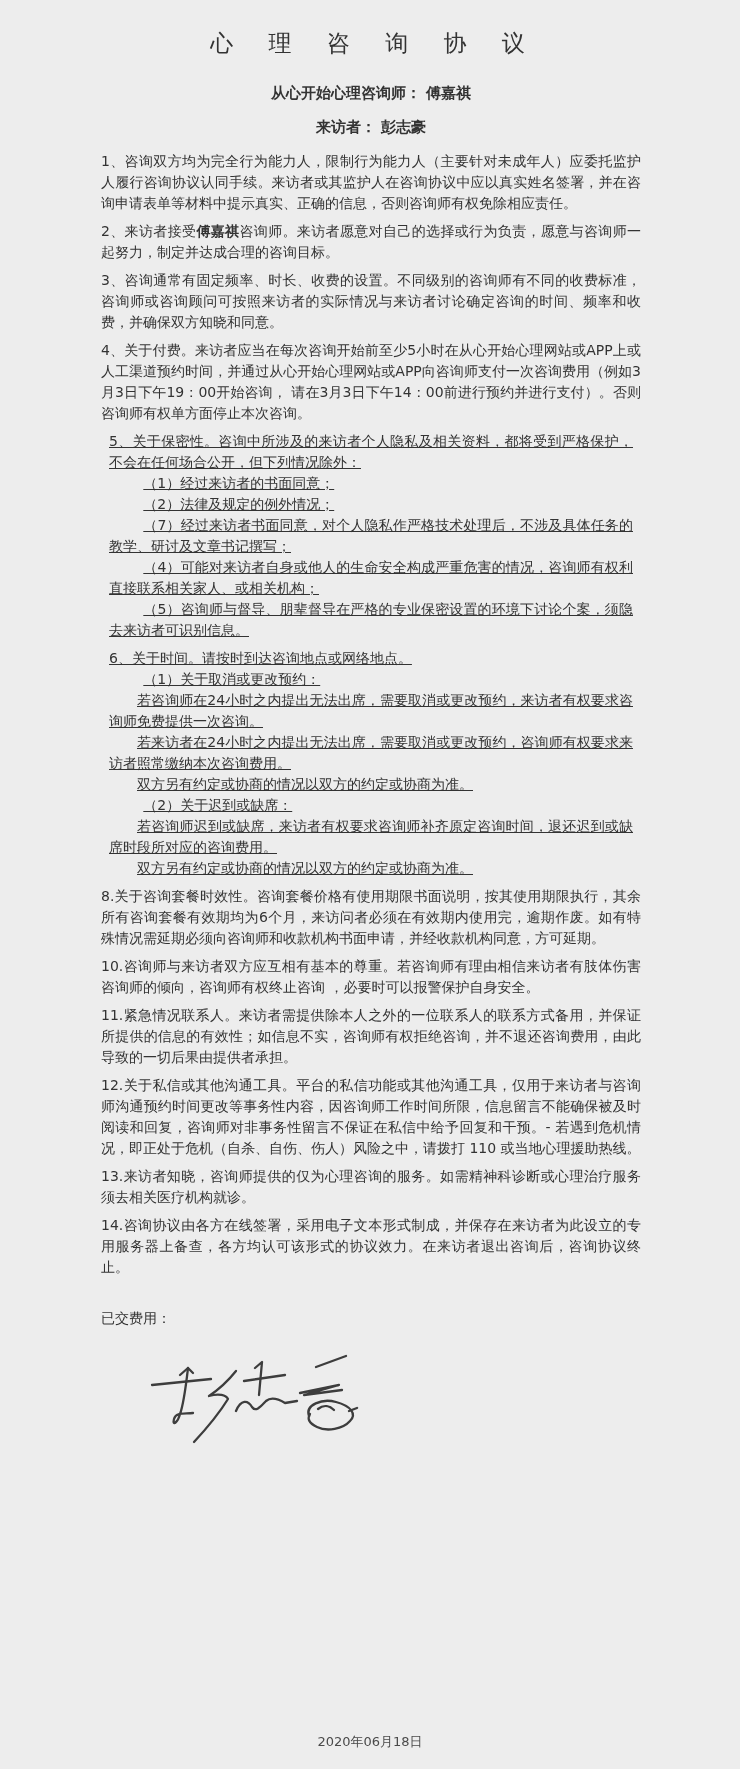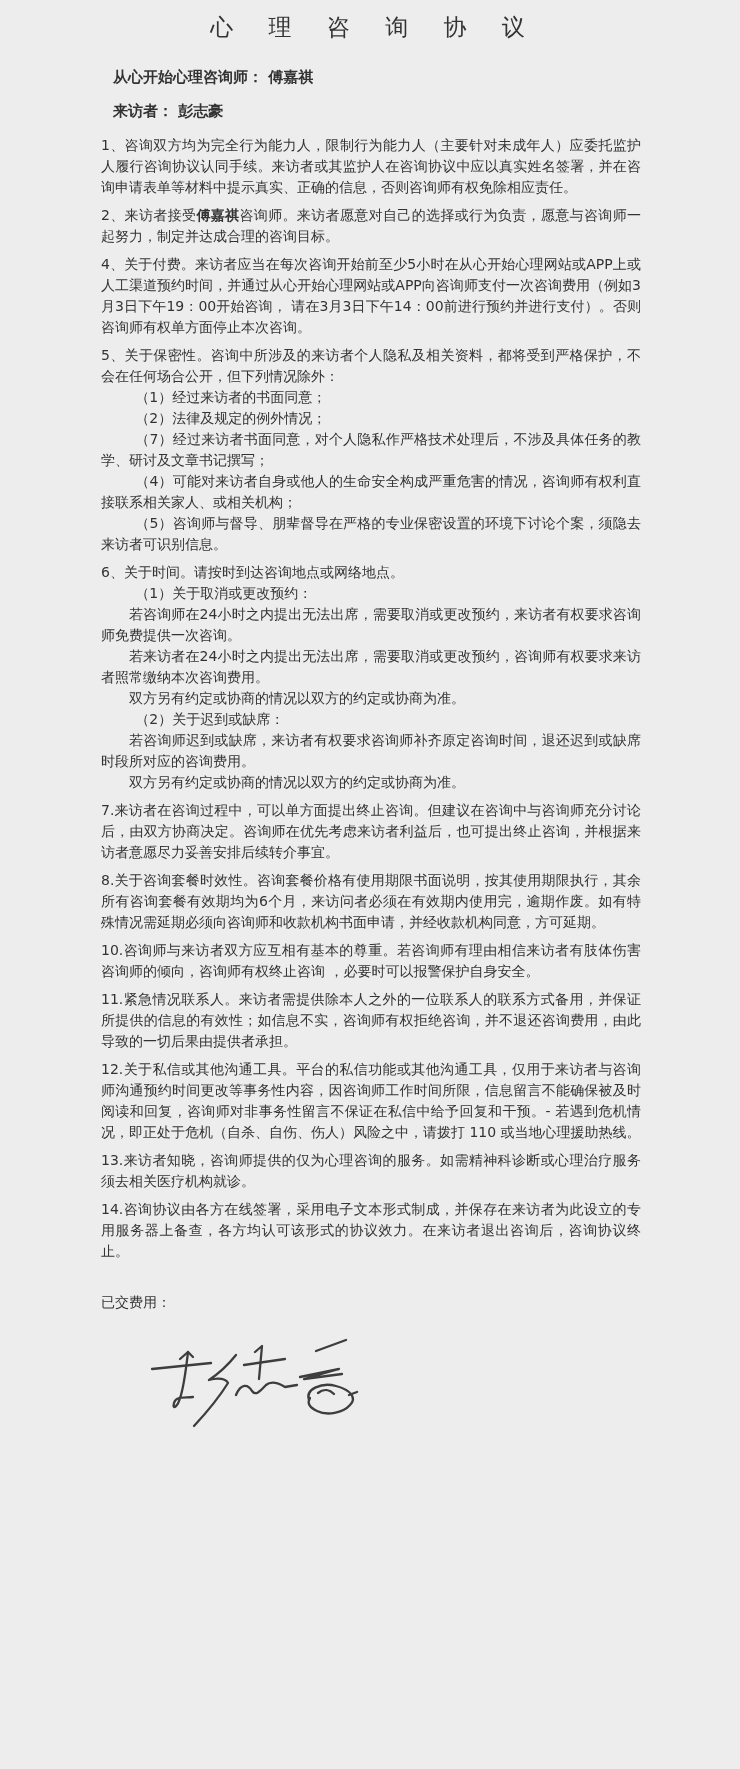--- a/index.html
+++ b/index.html
@@ -3,33 +3,33 @@
 <meta charset="utf-8">
 <style>
   html,body{margin:0;padding:0;}
   body{
     width:740px;height:1769px;
     background:var(--bg,#ededed);
     color:var(--fg,#333);
     font-family:"DejaVu Sans","Liberation Sans",sans-serif;
     position:relative;overflow:hidden;
   }
-  .page{padding:10px 99px 0 101px;}
+  .page{padding:26px 99px 0 101px;}
   .doc-title{
     text-align:center;
     font-size:23px;
     letter-spacing:14px;
     font-weight:400;
     margin:2px 0 24px 7px; 
     white-space:nowrap;
   }
-  .head-line{font-size:15px;font-weight:700;line-height:21px;margin:0 0 13px 12px;}
+  .head-line{font-size:15px;font-weight:700;line-height:21px;margin:0 0 13px 0;text-align:center;}
   .body-text{font-size:14px;line-height:21px;text-align:justify;}
   .para{margin:7px 0;}
-  .group{margin:7px 0;}
+  .group{margin:7px 8px;text-decoration:underline;}
   .group .ln{margin:0;}
   .sub{text-indent:2.45em;}
   .ind{text-indent:2em;}
   .bold{font-weight:700;}
   .sign-label{font-size:14px;line-height:21px;margin-top:30px;}
   .signature-row{margin:24px 0 0 47px;height:94px;}
   .signature-row svg{display:block;}
   .doc-date{
     position:absolute;left:0;right:0;bottom:18px;
     text-align:center;font-size:13px;color:var(--date,#4a4a4a);
@@ -50,20 +50,21 @@
     <span>来访者：</span>
     <span>彭志豪</span>
   </div>
 
   <div class="body-text">
 
     <div class="para">1、咨询双方均为完全行为能力人，限制行为能力人（主要针对未成年人）应委托监护人履行咨询协议认同手续。来访者或其监护人在咨询协议中应以真实姓名签署，并在咨询申请表单等材料中提示真实、正确的信息，否则咨询师有权免除相应责任。</div>
 
     <div class="para"><span>2、来访者接受</span><span class="bold">傅嘉祺</span><span>咨询师。来访者愿意对自己的选择或行为负责，愿意与咨询师一起努力，制定并达成合理的咨询目标。</span></div>
 
+    <div class="para">3、咨询通常有固定频率、时长、收费的设置。不同级别的咨询师有不同的收费标准，咨询师或咨询顾问可按照来访者的实际情况与来访者讨论确定咨询的时间、频率和收费，并确保双方知晓和同意。</div>
     <div class="para">4、关于付费。来访者应当在每次咨询开始前至少5小时在从心开始心理网站或APP上或人工渠道预约时间，并通过从心开始心理网站或APP向咨询师支付一次咨询费用（例如3月3日下午19：00开始咨询， 请在3月3日下午14：00前进行预约并进行支付）。否则咨询师有权单方面停止本次咨询。</div>
 
     <div class="group">
       <div class="ln">5、关于保密性。咨询中所涉及的来访者个人隐私及相关资料，都将受到严格保护，不会在任何场合公开，但下列情况除外：</div>
       <div class="ln sub">（1）经过来访者的书面同意；</div>
       <div class="ln sub">（2）法律及规定的例外情况；</div>
       <div class="ln sub">（7）经过来访者书面同意，对个人隐私作严格技术处理后，不涉及具体任务的教学、研讨及文章书记撰写；</div>
       <div class="ln sub">（4）可能对来访者自身或他人的生命安全构成严重危害的情况，咨询师有权利直接联系相关家人、或相关机构；</div>
       <div class="ln sub">（5）咨询师与督导、朋辈督导在严格的专业保密设置的环境下讨论个案，须隐去来访者可识别信息。</div>
     </div>
@@ -72,21 +73,20 @@
       <div class="ln">6、关于时间。请按时到达咨询地点或网络地点。</div>
       <div class="ln sub">（1）关于取消或更改预约：</div>
       <div class="ln ind">若咨询师在24小时之内提出无法出席，需要取消或更改预约，来访者有权要求咨询师免费提供一次咨询。</div>
       <div class="ln ind">若来访者在24小时之内提出无法出席，需要取消或更改预约，咨询师有权要求来访者照常缴纳本次咨询费用。</div>
       <div class="ln ind">双方另有约定或协商的情况以双方的约定或协商为准。</div>
       <div class="ln sub">（2）关于迟到或缺席：</div>
       <div class="ln ind">若咨询师迟到或缺席，来访者有权要求咨询师补齐原定咨询时间，退还迟到或缺席时段所对应的咨询费用。</div>
       <div class="ln ind">双方另有约定或协商的情况以双方的约定或协商为准。</div>
     </div>
 
-    <div class="para">7.来访者在咨询过程中，可以单方面提出终止咨询。但建议在咨询中与咨询师充分讨论后，由双方协商决定。咨询师在优先考虑来访者利益后，也可提出终止咨询，并根据来访者意愿尽力妥善安排后续转介事宜。</div>
     <div class="para">8.关于咨询套餐时效性。咨询套餐价格有使用期限书面说明，按其使用期限执行，其余所有咨询套餐有效期均为6个月，来访问者必须在有效期内使用完，逾期作废。如有特殊情况需延期必须向咨询师和收款机构书面申请，并经收款机构同意，方可延期。</div>
     <div class="para">10.咨询师与来访者双方应互相有基本的尊重。若咨询师有理由相信来访者有肢体伤害咨询师的倾向，咨询师有权终止咨询 ，必要时可以报警保护自身安全。</div>
     <div class="para">11.紧急情况联系人。来访者需提供除本人之外的一位联系人的联系方式备用，并保证所提供的信息的有效性；如信息不实，咨询师有权拒绝咨询，并不退还咨询费用，由此导致的一切后果由提供者承担。</div>
     <div class="para">12.关于私信或其他沟通工具。平台的私信功能或其他沟通工具，仅用于来访者与咨询师沟通预约时间更改等事务性内容，因咨询师工作时间所限，信息留言不能确保被及时阅读和回复，咨询师对非事务性留言不保证在私信中给予回复和干预。- 若遇到危机情况，即正处于危机（自杀、自伤、伤人）风险之中，请拨打 110 或当地心理援助热线。</div>
     <div class="para">13.来访者知晓，咨询师提供的仅为心理咨询的服务。如需精神科诊断或心理治疗服务须去相关医疗机构就诊。</div>
     <div class="para">14.咨询协议由各方在线签署，采用电子文本形式制成，并保存在来访者为此设立的专用服务器上备查，各方均认可该形式的协议效力。在来访者退出咨询后，咨询协议终止。</div>
 
   </div>
 
   <div class="sign-label">已交费用：</div>
@@ -104,14 +104,15 @@
         <path d="M88,58 C93,46 100,47 104,54 C108,60 114,52 118,48 C124,43 132,47 137,50 L149,48"></path>
         <path d="M168,14 L198,3"></path>
         <path d="M152,40 L191,32 L156,42 L194,37"></path>
         <path d="M170,56 C176,51 182,53 186,57"></path>
         <path d="M161,63 C157,52 174,45 188,49 C203,53 209,61 202,68 C195,76 179,79 169,74 C161,70 159,66 162,61"></path>
         <path d="M201,58 L209,55"></path>
       </g>
     </svg>
   </div>
 
+  <div class="doc-date">2020年06月18日</div>
 
 </div>
 
 </body></html>

